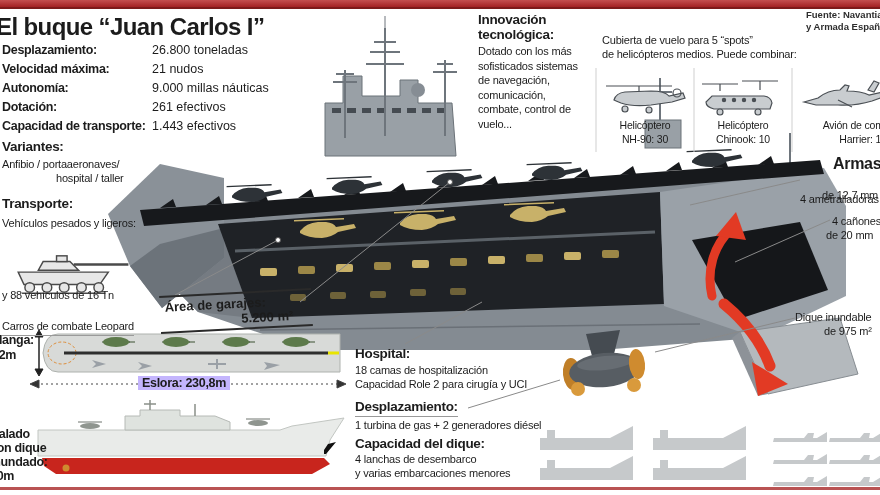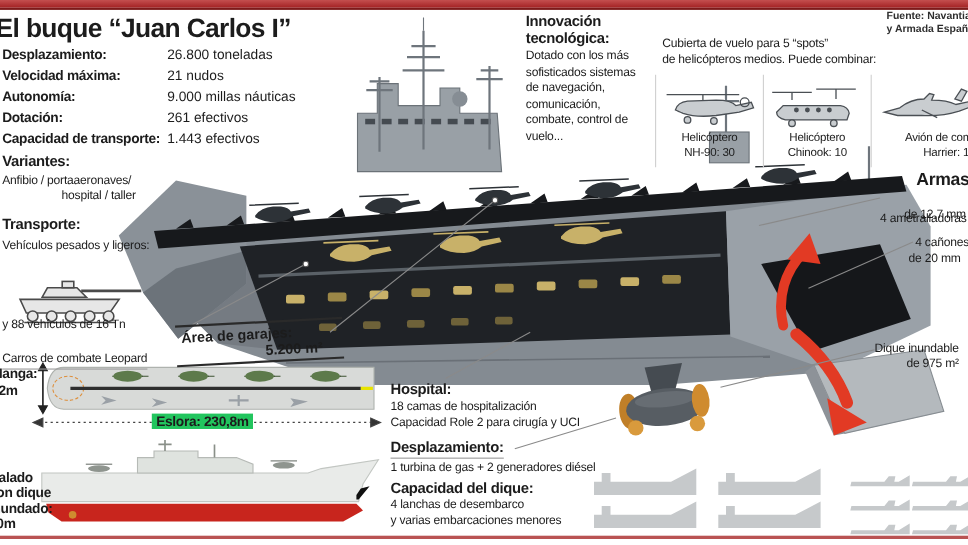--- a/index.html
+++ b/index.html
@@ -224,21 +224,21 @@
     <g stroke="#444" fill="#333">
       <path d="M8,58 H312" stroke-width="1" stroke-dasharray="2,3" fill="none"></path>
       <path d="M2,58 l9,-4 v8 z"></path>
         <path d="M318,58 l-9,-4 v8 z"></path>
     </g>
   </svg>
   <div class="abs sech" style="left:-8px;top:333px;font-size:12.5px;line-height:15px;">
     <div>Manga:</div>
     <div>32m</div>
   </div>
-  <div class="abs sech z6" style="left:138px;top:376px;font-size:12.5px;background:#22c55e;padding:0 4px;">Eslora: 230,8m</div>
+  <div class="abs sech z6" style="left:138px;top:376px;font-size:12.5px;background:#c4b5fd;padding:0 4px;">Eslora: 230,8m</div>
 
   <svg class="abs z4" style="left:30px;top:400px;" width="320" height="80" viewBox="0 0 320 80">
     <path d="M8,30 L250,30 L262,26 L314,18 L300,40 L296,56 L8,56 Z" fill="#e9ebe9" stroke="#c2c6c2"></path>
     <path d="M95,30 V16 L110,16 V10 L150,10 V16 L185,16 L200,22 V30 Z" fill="#dfe3df" stroke="#b6bab6"></path>
     <path d="M120,10 V0 M114,4 H126 M165,16 V4" stroke="#8a9089" stroke-width="1.5" fill="none"></path>
     <g>
       <ellipse cx="60" cy="26" rx="10" ry="3" fill="#8f958f"></ellipse>
         <path d="M48,22 H72" stroke="#6f756f"></path>
       <ellipse cx="228" cy="23" rx="10" ry="3" fill="#8f958f"></ellipse>
         <path d="M216,19 H240" stroke="#6f756f"></path>

